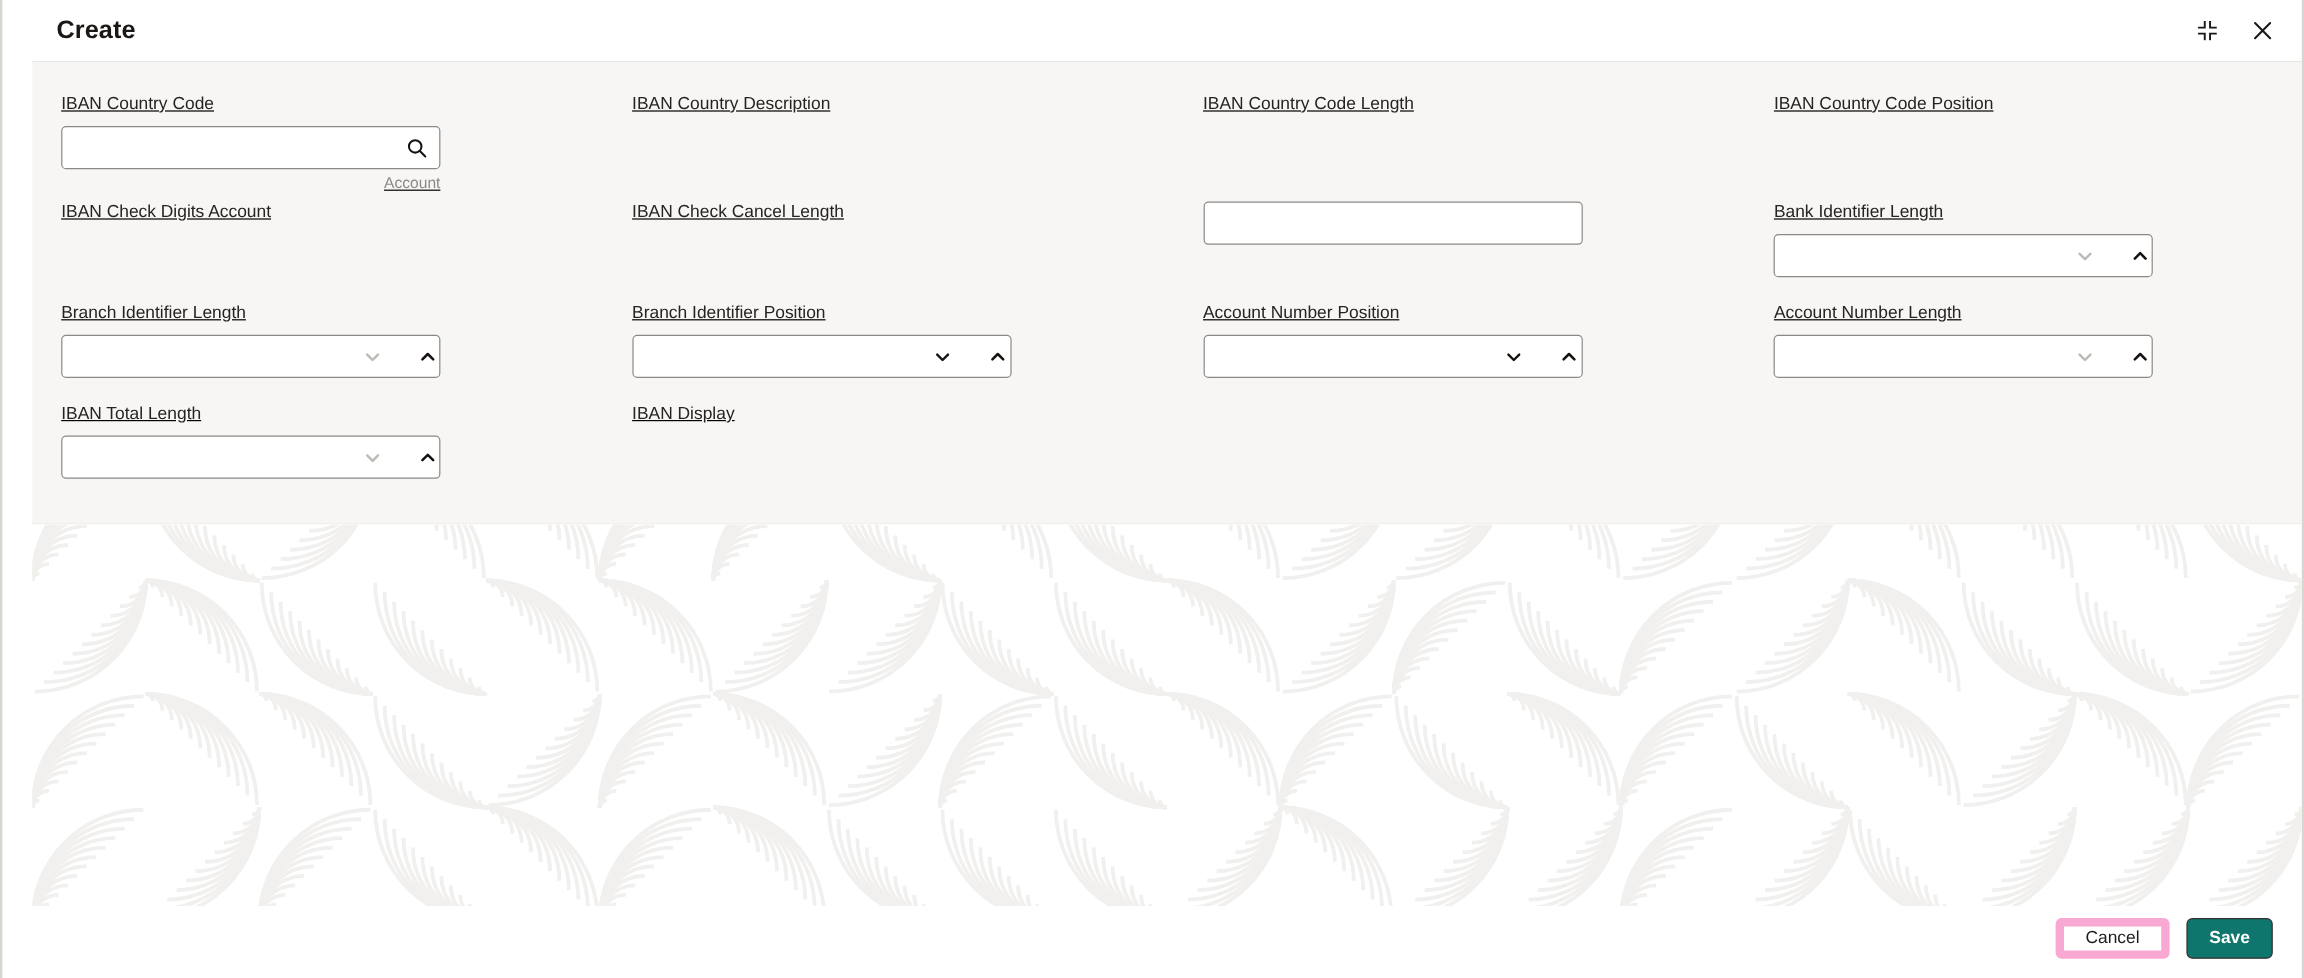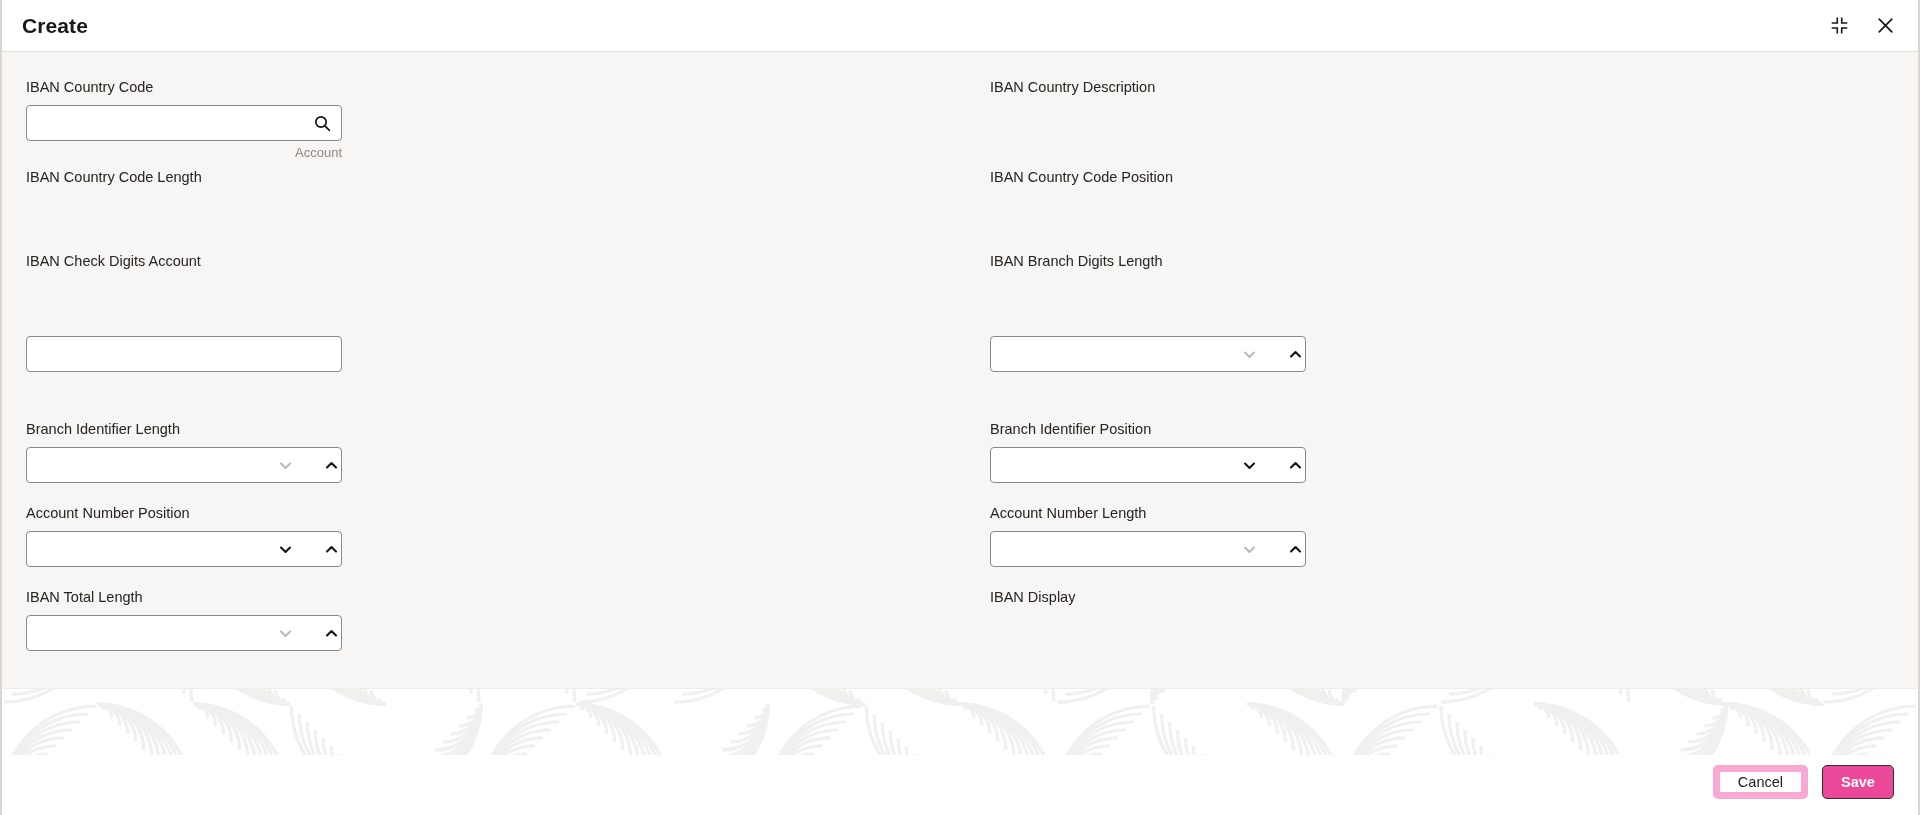--- a/index.html
+++ b/index.html
@@ -16,20 +16,21 @@
   .window {
     position: relative;
     width: 1920px;
     height: 815px;
     background: #ffffff;
     border-left: 2px solid #d9d6d2;
     border-right: 2px solid #d9d6d2;
     display: flex;
     flex-direction: column;
     overflow: hidden;
+    padding-left: 25px;
   }
 
   
   .titlebar {
     flex: 0 0 52px;
     height: 52px;
     background: #ffffff;
     border-bottom: 1px solid #e4e1dd;
     display: flex;
     align-items: center;
@@ -64,23 +65,24 @@
   
   .form-panel {
     flex: 0 0 auto;
     background: #f7f6f4;
     padding: 18px 24px 24px 24px;
     border-bottom: 1px solid #efedea;
   }
 
   .grid {
     display: grid;
-    grid-template-columns: repeat(2, 1fr);
+    grid-template-columns: repeat(4, 1fr);
     column-gap: 60px;
     row-gap: 0;
+    text-decoration: underline;
   }
 
   .field {
     min-height: 84px;
     padding-top: 8px;
     position: relative;
   }
   .field-label {
     font-size: 14.5px;
     color: #262321;
@@ -190,21 +192,21 @@
     font-size: 14.5px;
     cursor: pointer;
     line-height: 1;
   }
   .btn-secondary {
     background: #ffffff;
     color: #201d1b;
     border: 7px solid #f9a8d4;
   }
   .btn-primary {
-    background: #ec4899;
+    background: #0f766e;
     color: #ffffff;
     border: 1px solid #322f2d;
     font-weight: bold;
   }
 </style>
 </head>
 <body>
 
 <div class="window">
 
@@ -251,26 +253,27 @@
         <div class="field">
           <div class="field-label">IBAN Country Code Length</div>
         </div>
         <div class="field">
           <div class="field-label">IBAN Country Code Position</div>
         </div>
         <div class="field">
           <div class="field-label">IBAN Check Digits Account</div>
         </div>
         <div class="field">
-          <div class="field-label">IBAN Branch Digits Length</div>
+          <div class="field-label">IBAN Check Cancel Length</div>
         </div>
         <div class="field">
           <div class="control-wrap"><input type="text" class="txt-input plain" value="" style=""></div>
         </div>
         <div class="field">
+          <div class="field-label">Bank Identifier Length</div>
           <div class="control-wrap"><input type="text" class="txt-input" value="" style=""><button class="stepper-down">
               <svg width="15" height="15" viewBox="0 0 15 15" fill="none" stroke="currentColor" stroke-width="2" stroke-linecap="round" stroke-linejoin="round">
                 <path d="M3 5.5 L7.5 10 L12 5.5"></path>
               </svg>
             </button><button class="stepper-up edge">
               <svg width="15" height="15" viewBox="0 0 15 15" fill="none" stroke="currentColor" stroke-width="2.1" stroke-linecap="round" stroke-linejoin="round">
                 <path d="M3 9.5 L7.5 5 L12 9.5"></path>
               </svg>
             </button></div>
         </div>

